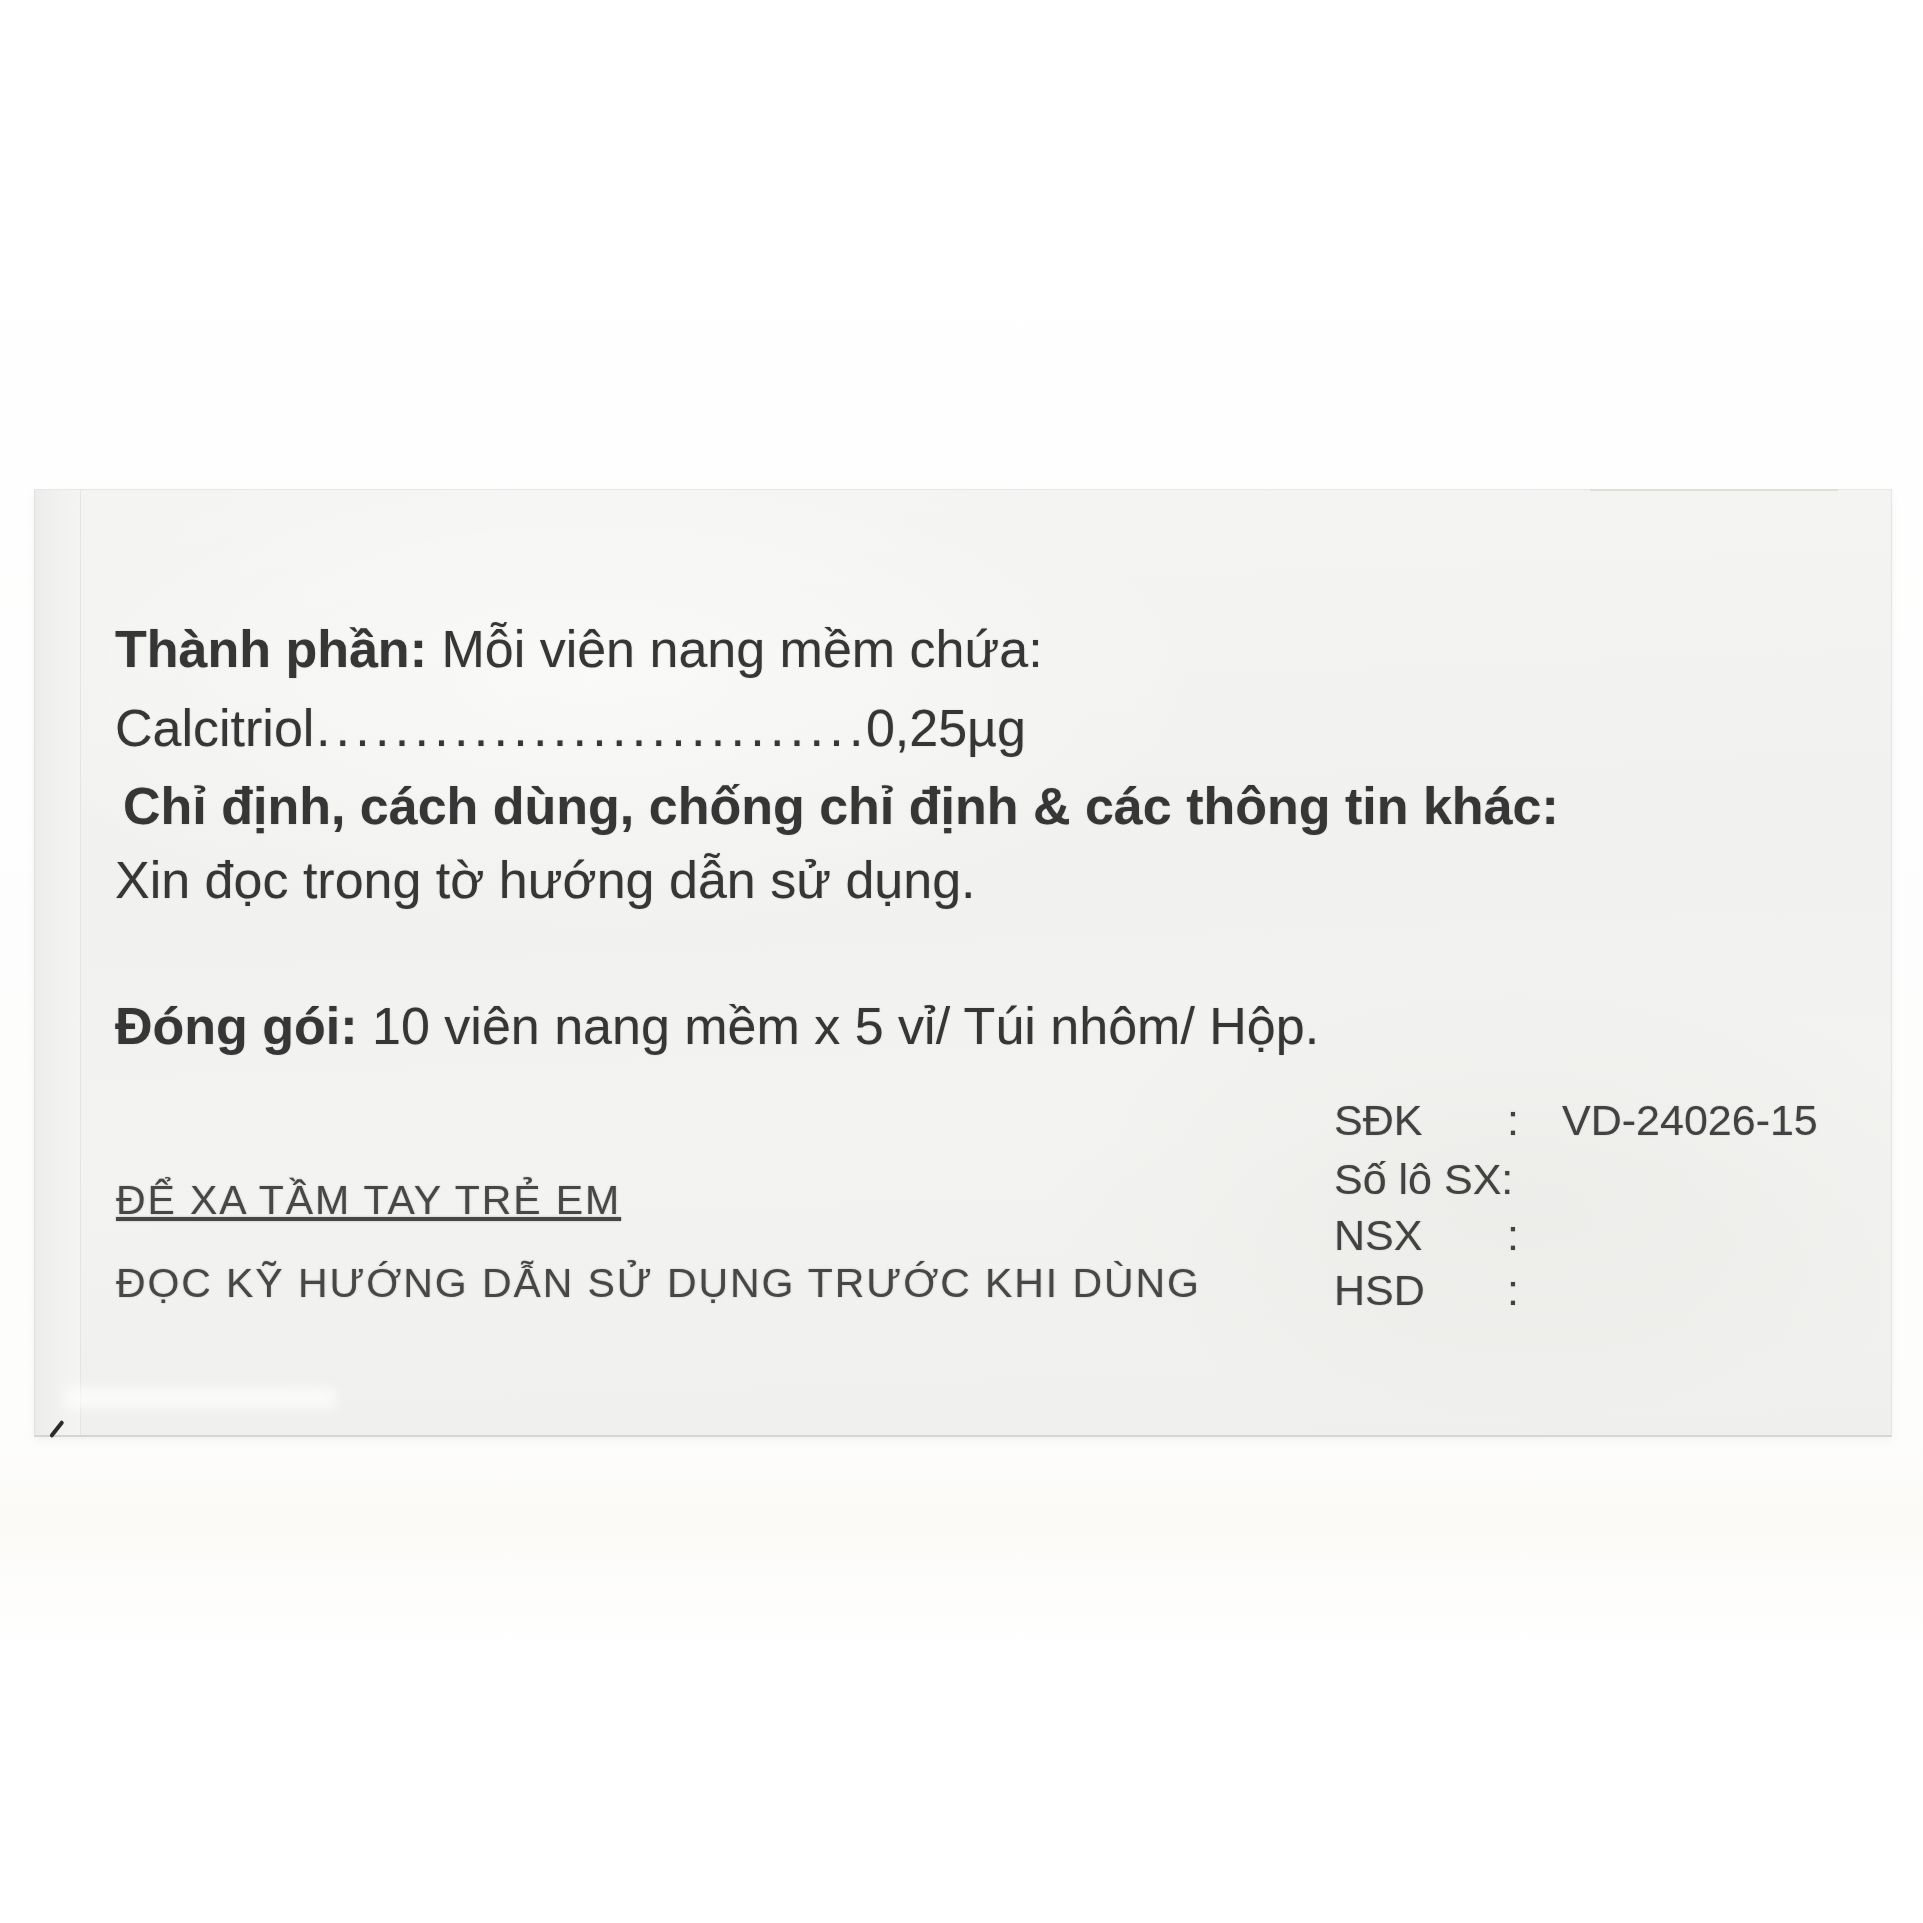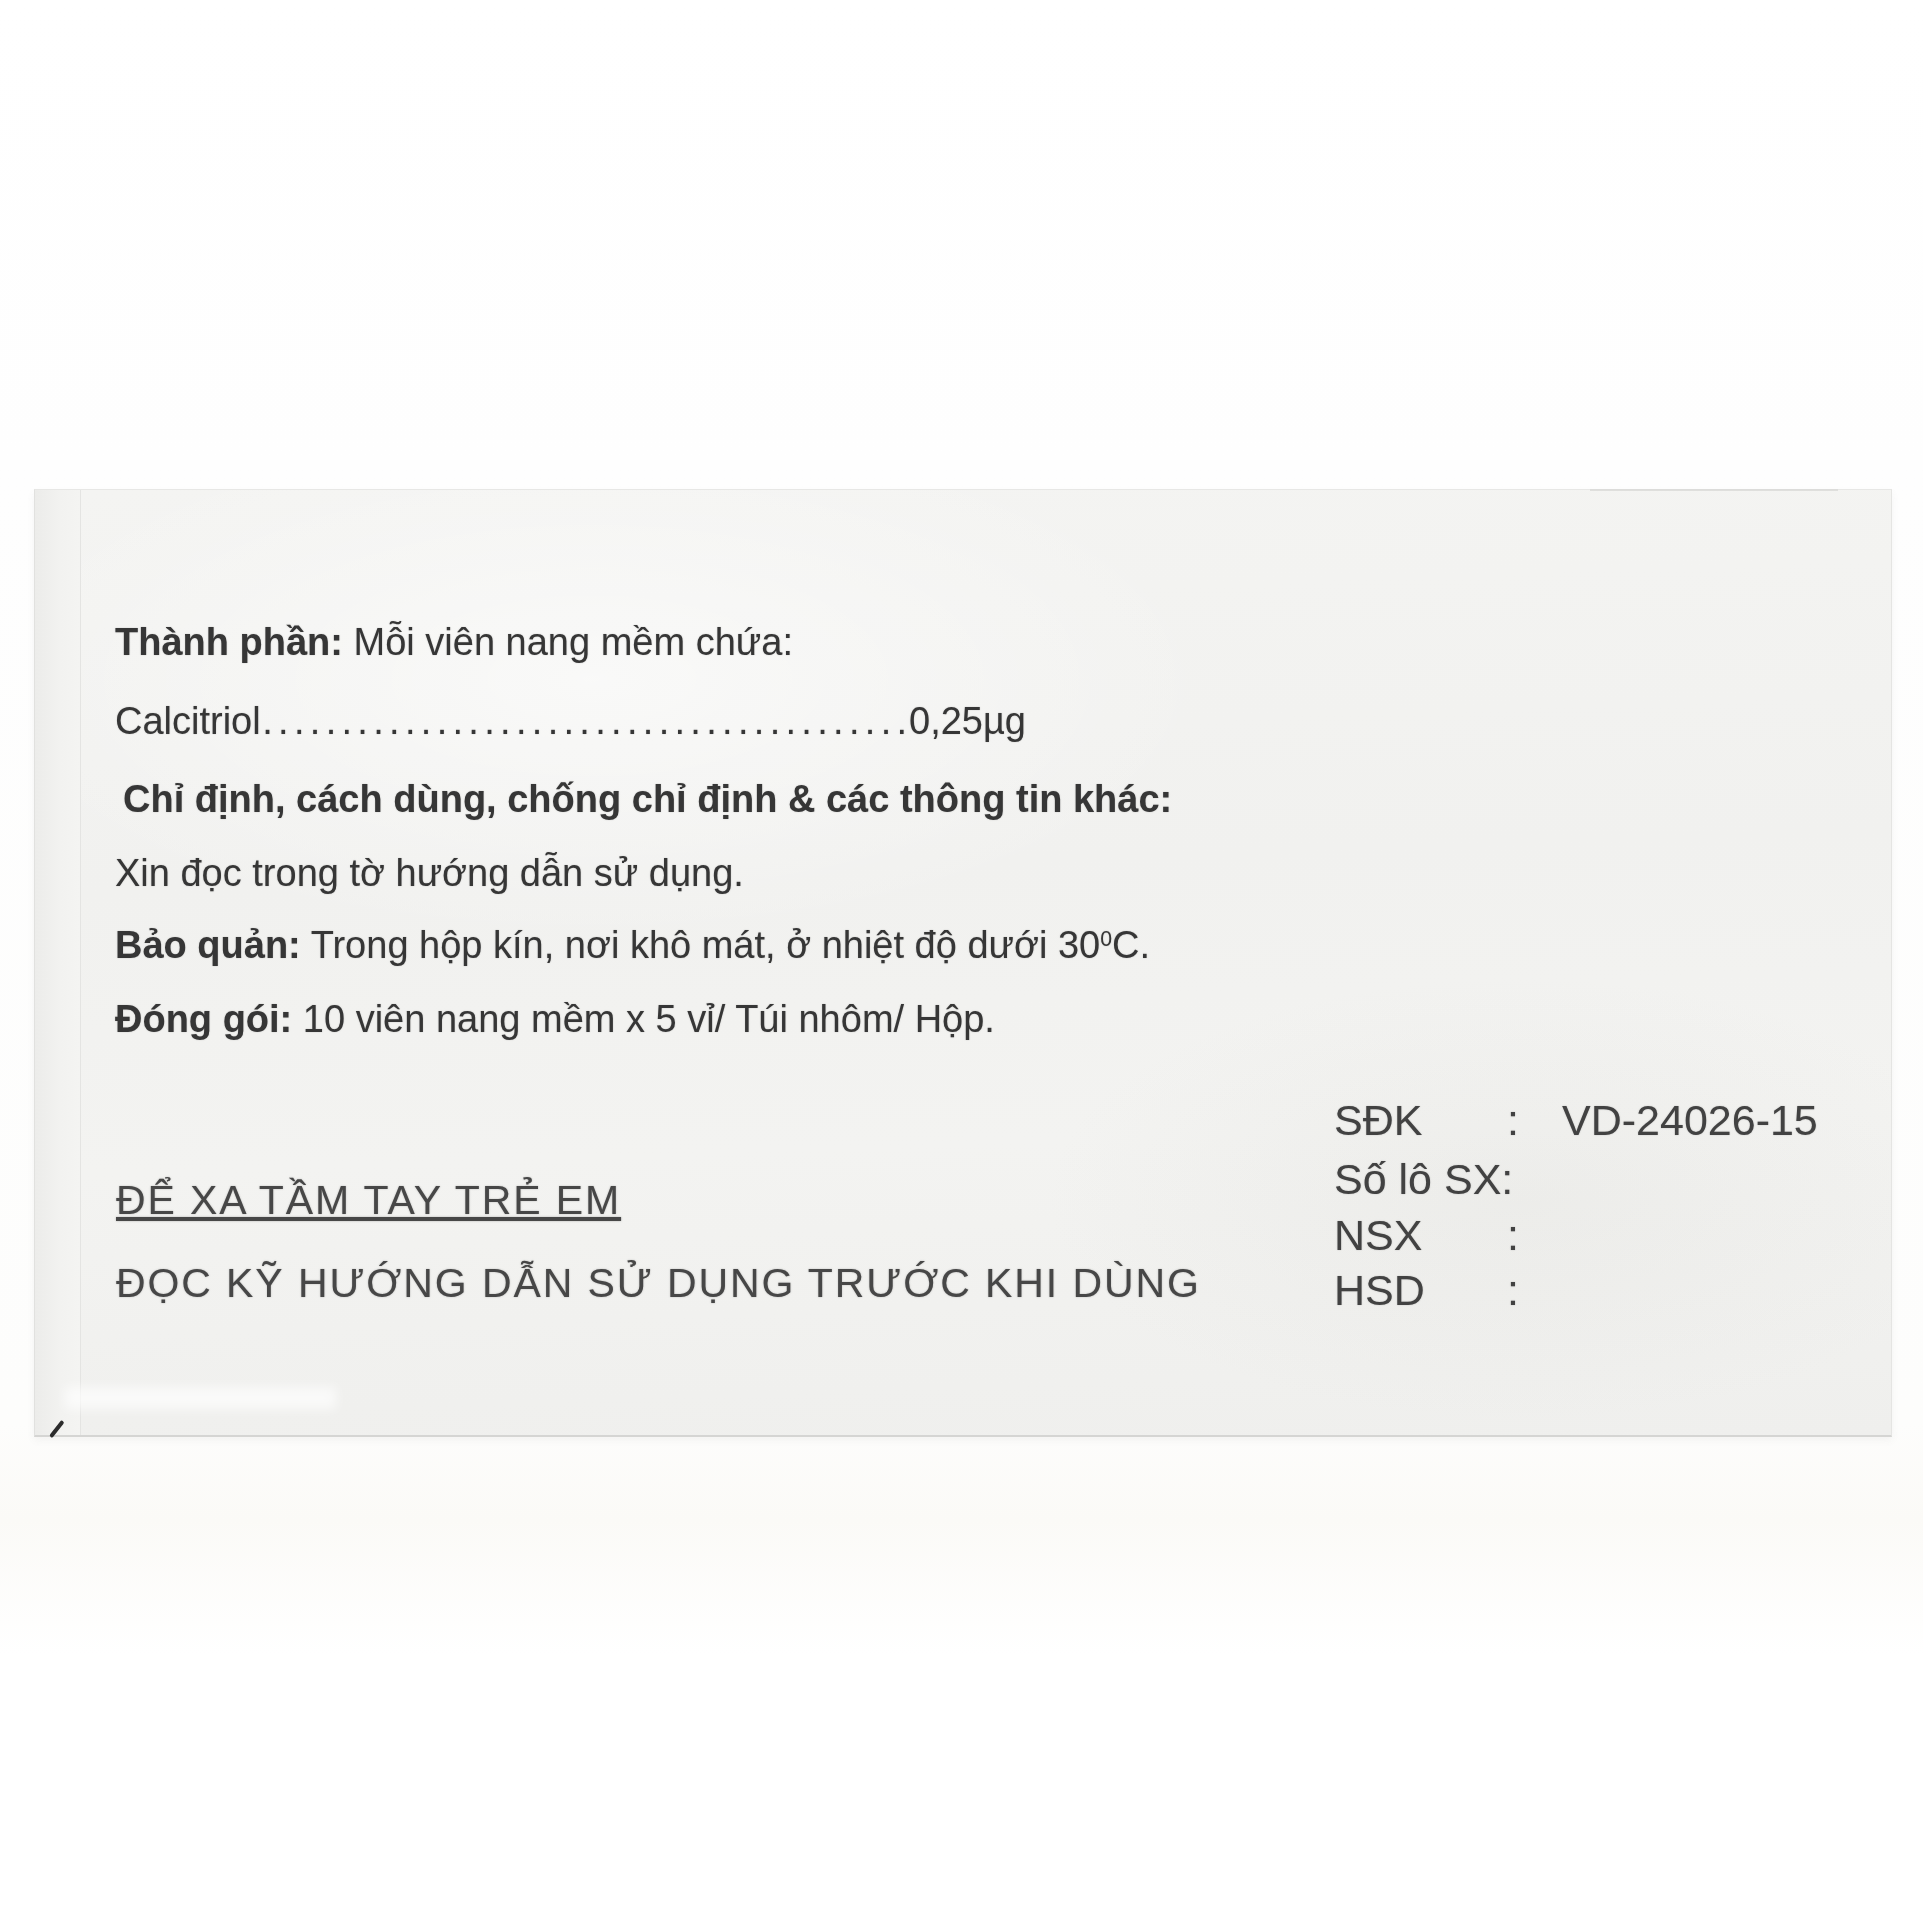--- a/index.html
+++ b/index.html
@@ -24,21 +24,21 @@
     position:absolute; left:0; top:0; bottom:0; width:45px;
     background: linear-gradient(90deg,#ececea 0%, #f2f2f0 55%, #f4f4f2 100%);
     border-right:0.8px solid #e4e4e2;
   }
   .top-edge-shade { position:absolute; top:-1.5px; right:53px; width:248px; height:2.3px; background:#d9d9d7; opacity:0.8; }
   .bottom-highlight { position:absolute; left:30px; bottom:25.6px; width:271px; height:22.5px; background:rgba(255,255,255,0.65); filter:blur(5.3px); }
   .nick { position:absolute; left:19.5px; bottom:-3px; width:3.8px; height:19.5px; background:#2c2c2c; border-radius:2.3px; transform:rotate(38deg); }
 
   .line {
     position:absolute; white-space:nowrap; line-height:1;
-    color:#363636; font-size:38px;
+    color:#363636; font-size:52px;
     text-shadow: 0 0 1.5px rgba(54,54,54,0.28);
   }
   .b { font-weight:700; }
   .calci-row { display:flex; align-items:baseline; width:911px; }
   .calci-row .leader {
     flex:1 1 auto; overflow:hidden; letter-spacing:5.3px; margin:0 3px 0 1.5px;
   }
   sup.deg { font-size:56%; vertical-align:0.55em; letter-spacing:0; }
 
   .reg-row { position:absolute; white-space:nowrap; line-height:1; color:#424242; font-size:43px; width:571px; text-shadow:0 0 1.5px rgba(60,60,60,0.3); }
@@ -70,23 +70,20 @@
     <div class="line calci-row" style="left:80px; top:212px;justify-content:flex-end;">
       <span>Calcitriol</span>
       <span class="leader">............................................................</span>
       <span>0,25µg</span>
     </div>
 
     <div class="line b" style="left:88px; top:290px;">Chỉ định, cách dùng, chống chỉ định &amp; các thông tin khác:</div>
 
     <div class="line" style="left:80px; top:364px;">Xin đọc trong tờ hướng dẫn sử dụng.</div>
 
-    <div class="line" style="left:80px; top:436px;">
-      <span class="b">Bảo quản:</span><span> Trong hộp kín, nơi khô mát, ở nhiệt độ dưới 30</span><sup class="deg">0</sup><span>C.</span>
-    </div>
 
     <div class="line" style="left:80px; top:510px;">
       <span class="b">Đóng gói:</span><span> 10 viên nang mềm x 5 vỉ/ Túi nhôm/ Hộp.</span>
     </div>
 
     <div class="reg-row" style="left:1299px; top:609px;">
       <span class="lbl">SĐK</span>
       <span class="col">:</span>
       <span class="val">VD-24026-15</span>
     </div>

